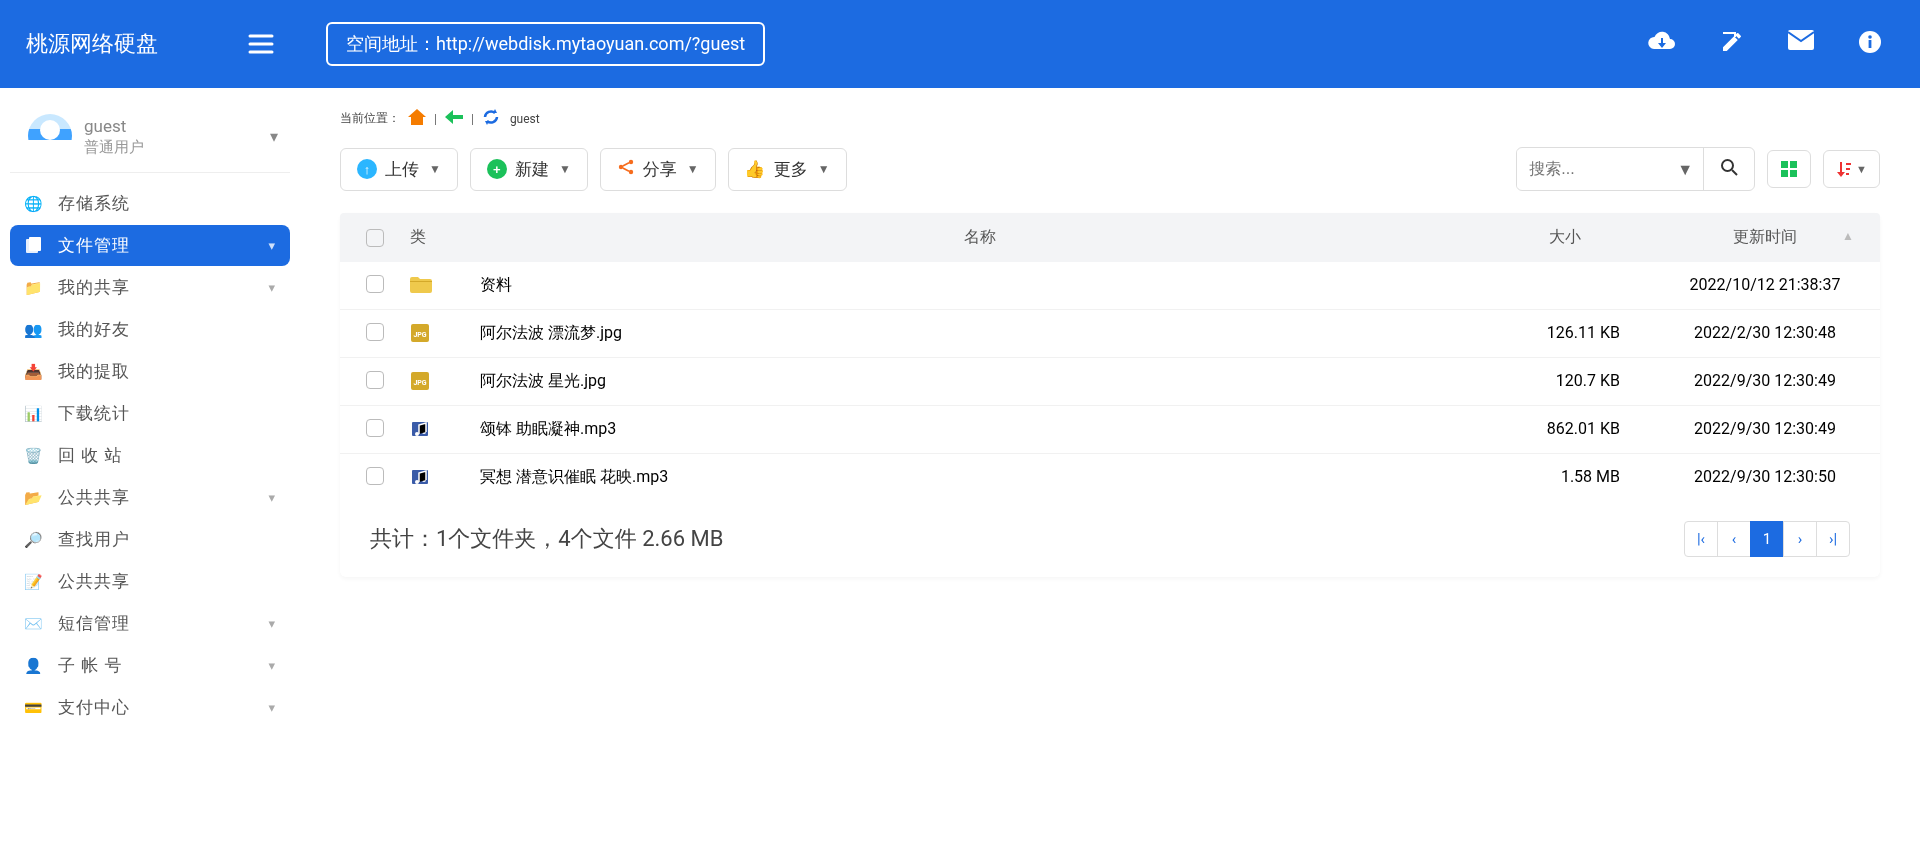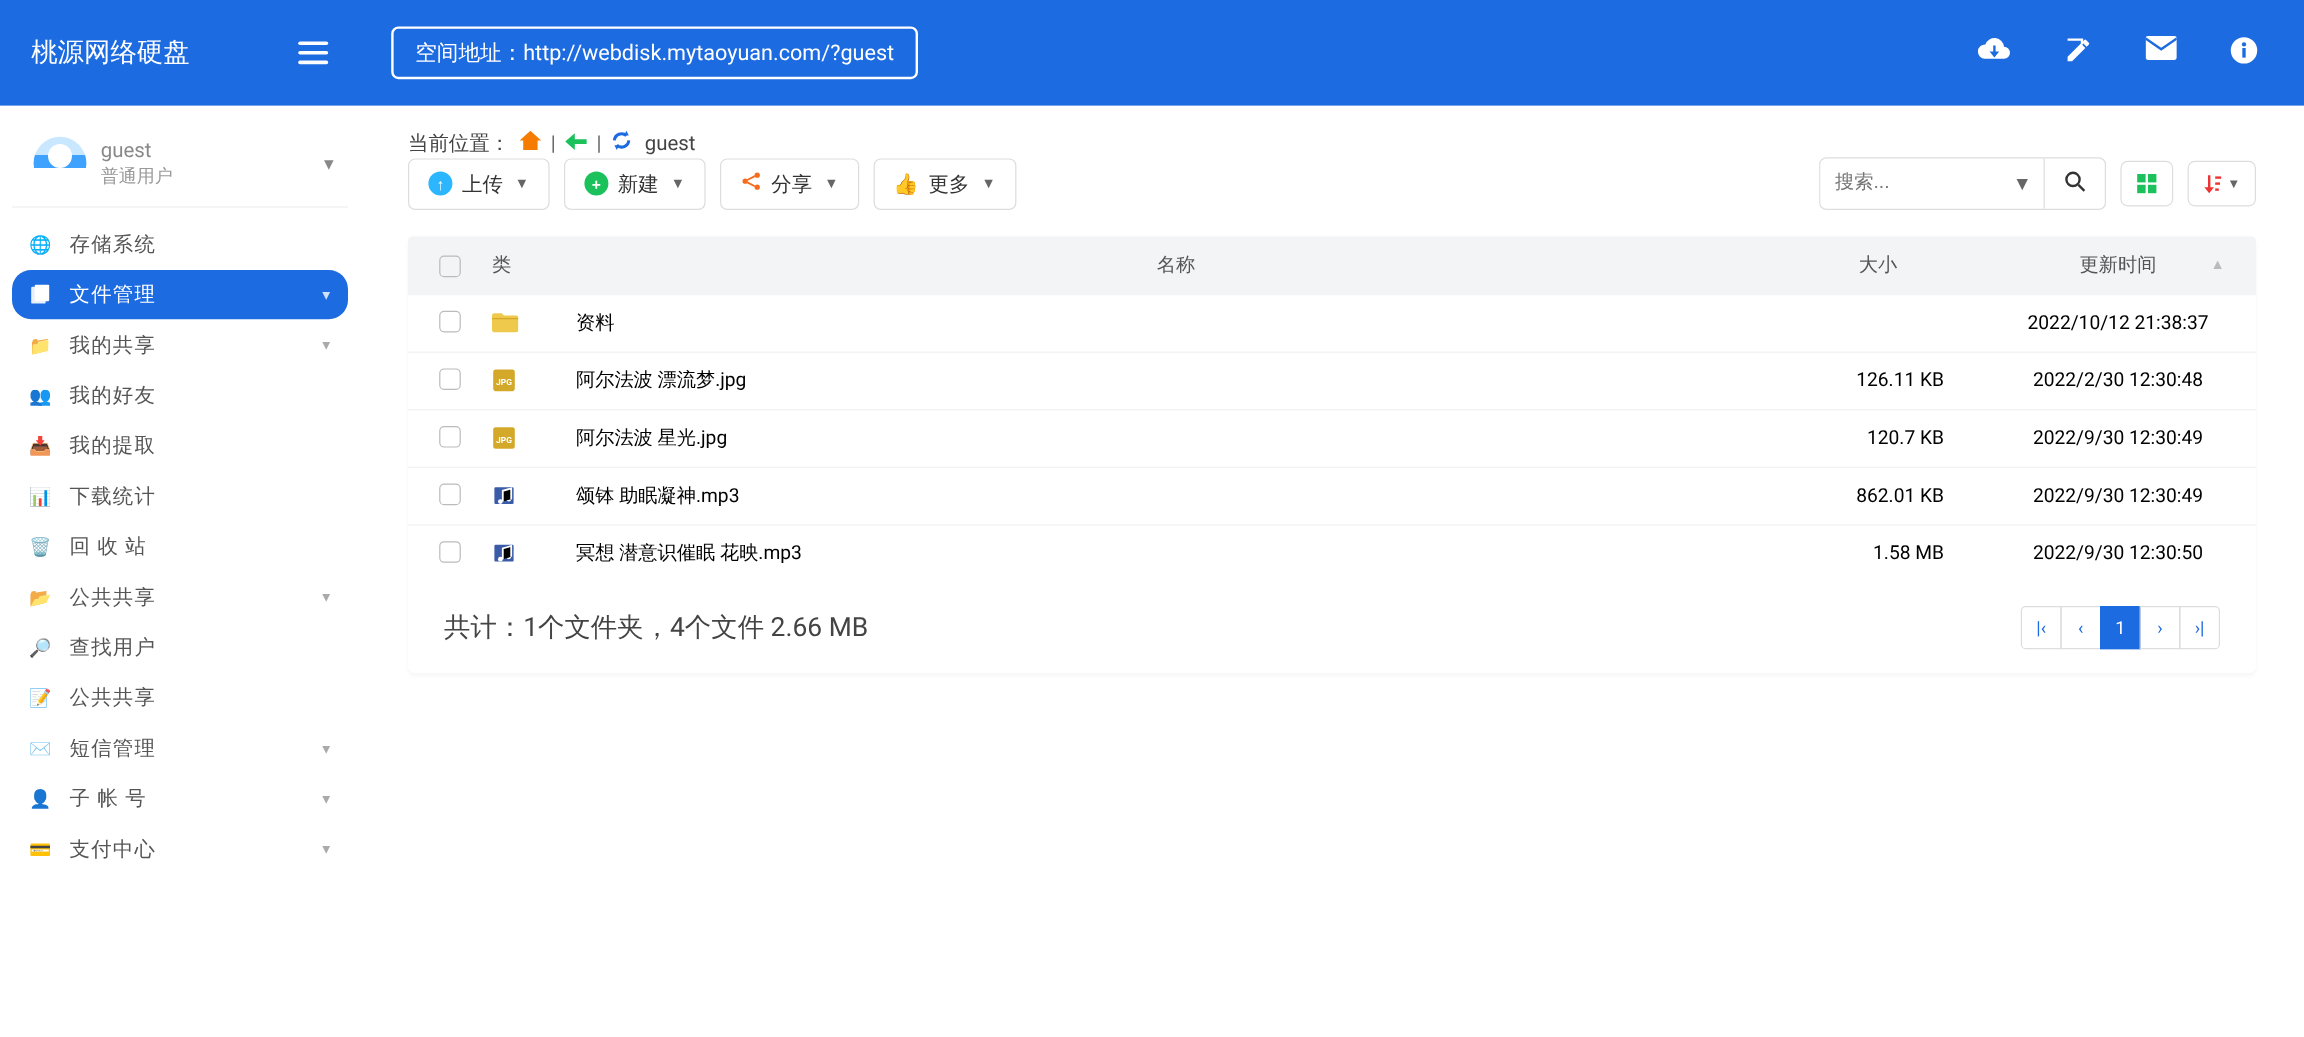--- a/index.html
+++ b/index.html
@@ -19,26 +19,26 @@
 .avatar { width: 44px; height: 44px; border-radius: 50%; background: linear-gradient(#c9e8ff 0 35%, #3fa2ff 35% 60%, #fff 60%); margin-right: 12px; position: relative; overflow: hidden; }
 .avatar::before { content: ""; position: absolute; top: 6px; left: 12px; width: 20px; height: 20px; background: #fff; border-radius: 50%; }
 .avatar::after { content: ""; position: absolute; bottom: -8px; left: 6px; width: 32px; height: 24px; background: #fff; border-radius: 16px 16px 0 0; }
 .user-name { font-size: 17px; color: #888; }
 .user-role { font-size: 15px; color: #999; margin-top: 2px; }
 .user-caret { margin-left: auto; color: #888; }
 
 .nav { list-style: none; }
 .nav li { display: flex; align-items: center; padding: 9px 14px; border-radius: 8px; color: #555; font-size: 17px; cursor: pointer; margin: 1px 0; letter-spacing: 1px; }
 .nav li .nic { width: 20px; height: 20px; margin-right: 14px; display: flex; align-items: center; justify-content: center; font-size: 15px; }
-.nav li.active { background: #1c6be1; color: #fff; border-radius: 16px; }
+.nav li.active { background: #1c6be1; color: #fff; }
 .nav li .caret { margin-left: auto; color: #aaa; font-size: 13px; }
 .nav li.active .caret { color: #cfe0fa; }
 
 .main { flex: 1; padding: 20px 40px 30px 40px; }
-.breadcrumb { display: flex; align-items: center; gap: 6px; font-size: 17px; color: #444; }
+.breadcrumb { display: flex; align-items: center; gap: 6px; font-size: 12px; color: #444; margin-bottom: 18px; }
 .breadcrumb .lbl { margin-right: 2px; }
 .breadcrumb .sep { color: #666; margin: 0 2px; }
 
 .toolbar { display: flex; align-items: center; gap: 12px; margin-bottom: 22px; }
 .btn { display: inline-flex; align-items: center; gap: 8px; border: 1px solid #ddd; border-radius: 6px; padding: 9px 16px; font-size: 17px; background: #fff; cursor: pointer; color: #333; }
 .btn .caret-d { font-size: 12px; color: #666; margin-left: 2px; }
 .circ { width: 20px; height: 20px; border-radius: 50%; display: inline-flex; align-items: center; justify-content: center; color: #fff; font-size: 13px; font-weight: bold; }
 .circ.blue { background: #2bb6ff; }
 .circ.green { background: #1bc15a; }
 .share-ic { color: #f66c1d; font-weight: bold; }

